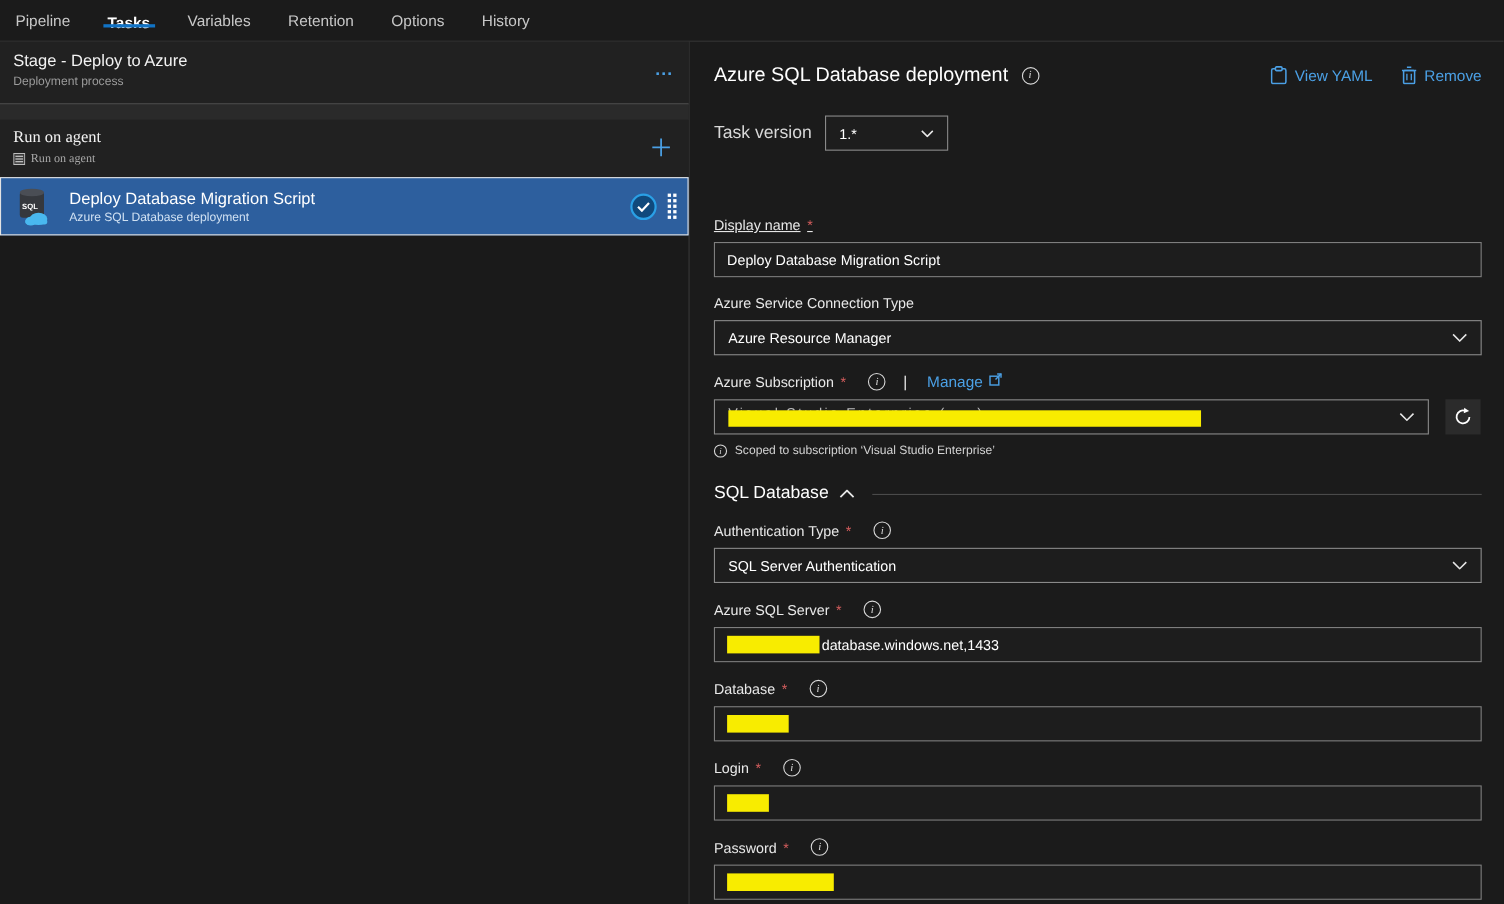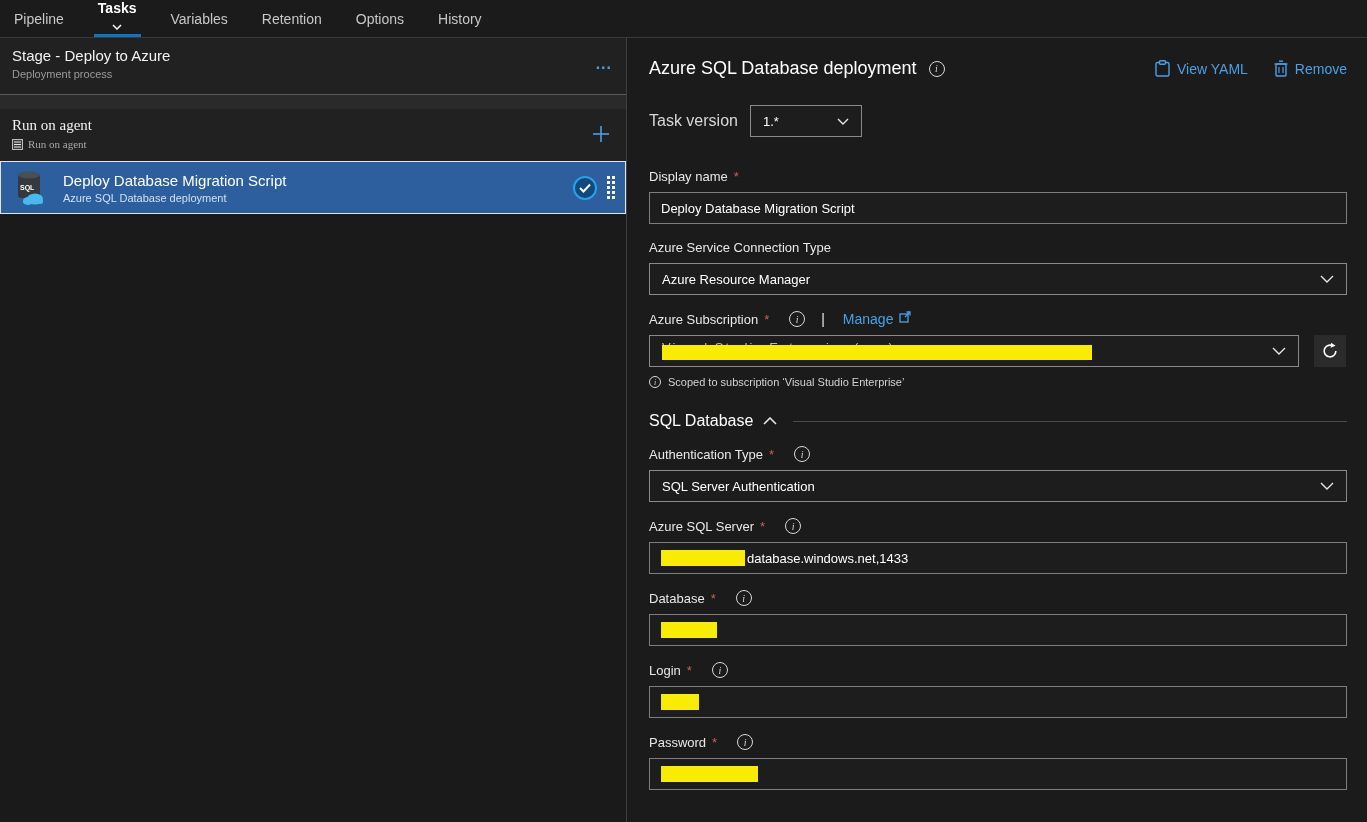--- a/index.html
+++ b/index.html
@@ -1,20 +1,20 @@
 <!DOCTYPE html>
 <html><head>
 <meta charset="utf-8">
 <style>
   * { margin:0; padding:0; box-sizing:border-box; }
   html,body { width:1367px; height:822px; overflow:hidden; background:#1b1b1b;
     font-family:"Liberation Sans", sans-serif; color:#e6e6e6; }
 
   
-  .topnav { height:38px; display:flex; align-items:center; gap:34px; padding:0 14px;
+  .topnav { height:38px; display:flex; align-items:center; gap:34px; padding:12px 14px;
     background:#1b1b1b; border-bottom:1px solid #3a3a3a; }
   .nav-item { font-size:14px; color:#c8c8c8; cursor:pointer; position:relative;
     height:100%; display:flex; align-items:center; gap:6px; }
   .nav-item.active { color:#ffffff; font-weight:bold;flex-direction:column; }
   .nav-item.active::after { content:""; position:absolute; left:-4px; right:-4px; bottom:0;
     height:3px; background:#1173c5; }
   .nav-chevron { margin-top:2px; }
 
   
   .split { display:flex; height:784px; }
@@ -65,21 +65,21 @@
 
   .version-row { margin-top:26px; display:flex; align-items:center; gap:12px; }
   .version-label { font-size:16px; color:#d8d8d8; }
 
   .selectbox { height:32px; border:1px solid #8a8a8a; background:#1d1d1d; display:flex;
     align-items:center; padding:0 12px; font-size:13px; color:#ffffff; cursor:pointer; }
   .selectbox .sel-text { flex:1; white-space:nowrap; overflow:hidden; }
   .version-select { width:112px; }
 
   .field { margin-top:16px; }
-  .field.first { margin-top:32px; }
+  .field.first { margin-top:60px;text-decoration:underline; }
   .label-row { display:flex; align-items:center; gap:6px; margin-bottom:8px; }
   .f-label { font-size:13px; color:#e8e8e8; }
   .req { color:#d05c5c; font-size:13px; }
   .label-row .info-circle { margin-left:14px; }
   .pipe { color:#e8e8e8; margin-left:10px; font-size:14px; }
   .manage-link { color:#4ba0e5; font-size:14px; margin-left:12px; display:flex;
     gap:6px; cursor:pointer; }
 
   .text-input { width:100%; height:32px; border:1px solid #7e7e7e; background:#1d1d1d;
     color:#ffffff; font-size:13px; padding:0 11px; font-family:"Liberation Sans", sans-serif; }

